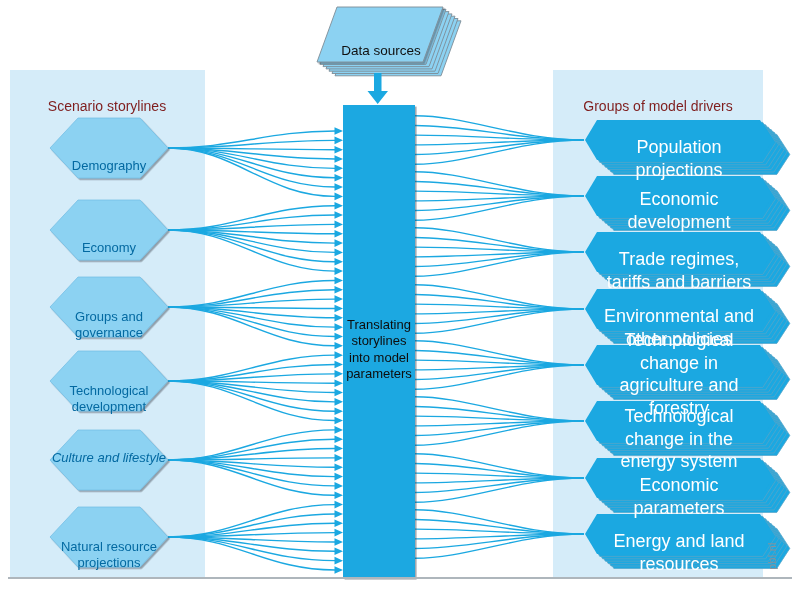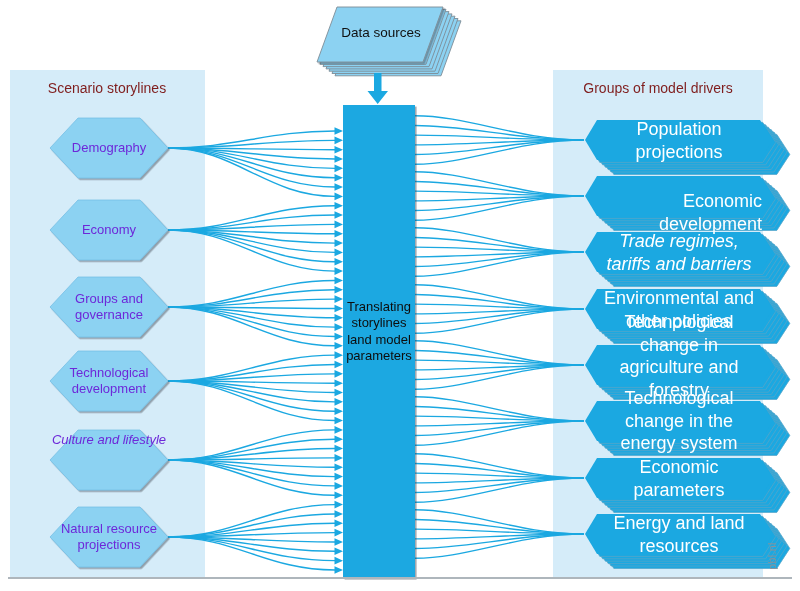--- a/index.html
+++ b/index.html
@@ -4,23 +4,23 @@
 <style>
   html,body{margin:0;padding:0;background:#fff;}
   #stage{
     position:relative;width:800px;height:591px;background:#ffffff;overflow:hidden;
     font-family:"Liberation Sans","DejaVu Sans",sans-serif;
   }
   .panel{position:absolute;top:70px;height:507px;background:#D5ECF9;}
   #left-panel{left:10px;width:195px;}
   #right-panel{left:553px;width:210px;}
   #diagram-svg{position:absolute;left:0;top:0;}
-  .lbl{position:absolute;transform:translate(-50%,-50%);text-align:center;line-height:1.25;white-space:normal;}
+  .lbl{position:absolute;transform:translate(-50%,-50%);text-align:center;line-height:1.25;white-space:normal;margin-top:18px;}
   .lbl.title{font-size:14px;color:#7f1d1d;}
-  .lbl.hexlbl{font-size:13px;color:#6d28d9;}
+  .lbl.hexlbl{font-size:13px;color:#0369a1;}
   .lbl.bannerlbl{font-size:18px;color:#ffffff;font-weight:500;}
   .lbl.boxlbl{font-size:13px;color:#0d0d0d;}
   .lbl.dslbl{font-size:13.5px;color:#101010;}
   #bottom-rule{position:absolute;left:8px;top:577px;width:784px;height:2px;background:#AEB6BC;}
   #watermark{
     position:absolute;left:772px;top:556px;transform:translate(-50%,-50%) rotate(-90deg);
     font-size:10.5px;color:#8A9299;letter-spacing:.4px;
   }
 </style>
 </head>
@@ -309,30 +309,30 @@
           <polygon points="587.8,536.4 599.8,516.4 762.8,516.4 775.8,536.4 762.8,556.4 599.8,556.4" fill="#1BA8E1" stroke="#57A4C8" stroke-width="0.8"></polygon>
           <polygon points="585,534 597,514 760,514 773,534 760,554 597,554" fill="#1BA8E1" stroke="none" stroke-width="0.8"></polygon>
         </g>
       </g>
   </svg>
 
   <div id="labels">
     <div class="lbl title" style="left:107px;top:89px;width:190px;">Scenario storylines</div>
     <div class="lbl title" style="left:658px;top:89px;width:210px;">Groups of model drivers</div>
     <div class="lbl dslbl" style="left:381px;top:33px;width:120px;">Data sources</div>
-    <div class="lbl boxlbl" style="left:379px;top:331px;width:66px;">Translating storylines land model parameters</div>
+    <div class="lbl boxlbl" style="left:379px;top:331px;width:66px;">Translating storylines into model parameters</div>
   <div class="lbl hexlbl" style="left: 109px; top: 148px; width: 118px;">Demography</div>
       <div class="lbl hexlbl" style="left: 109px; top: 230px; width: 118px;">Economy</div>
       <div class="lbl hexlbl" style="left: 109px; top: 307px; width: 118px;">Groups and governance</div>
       <div class="lbl hexlbl" style="left: 109px; top: 381px; width: 118px;">Technological development</div>
       <div class="lbl hexlbl" style="left: 109px; top: 440px; width: 118px; font-style: italic;">Culture and lifestyle</div>
       <div class="lbl hexlbl" style="left: 109px; top: 537px; width: 118px;">Natural resource projections</div>
       <div class="lbl bannerlbl" style="left: 679px; top: 140px; width: 166px;">Population projections</div>
-      <div class="lbl bannerlbl" style="left: 679px; top: 212px; width: 166px; text-align: right;">Economic development</div>
-      <div class="lbl bannerlbl" style="left: 679px; top: 252px; width: 166px; font-style: italic;">Trade regimes, tariffs and barriers</div>
+      <div class="lbl bannerlbl" style="left: 679px; top: 192px; width: 166px;">Economic development</div>
+      <div class="lbl bannerlbl" style="left: 679px; top: 252px; width: 166px;">Trade regimes, tariffs and barriers</div>
       <div class="lbl bannerlbl" style="left: 679px; top: 309px; width: 166px;">Environmental and other policies</div>
       <div class="lbl bannerlbl" style="left: 679px; top: 356px; width: 166px;">Technological change in agriculture and forestry</div>
       <div class="lbl bannerlbl" style="left: 679px; top: 421px; width: 166px;">Technological change in the energy system</div>
       <div class="lbl bannerlbl" style="left: 679px; top: 478px; width: 166px;">Economic parameters</div>
       <div class="lbl bannerlbl" style="left: 679px; top: 534px; width: 166px;">Energy and land resources</div>
     </div>
 
   <div id="bottom-rule"></div>
   <div id="watermark">pbl.nl</div>
 </div>

